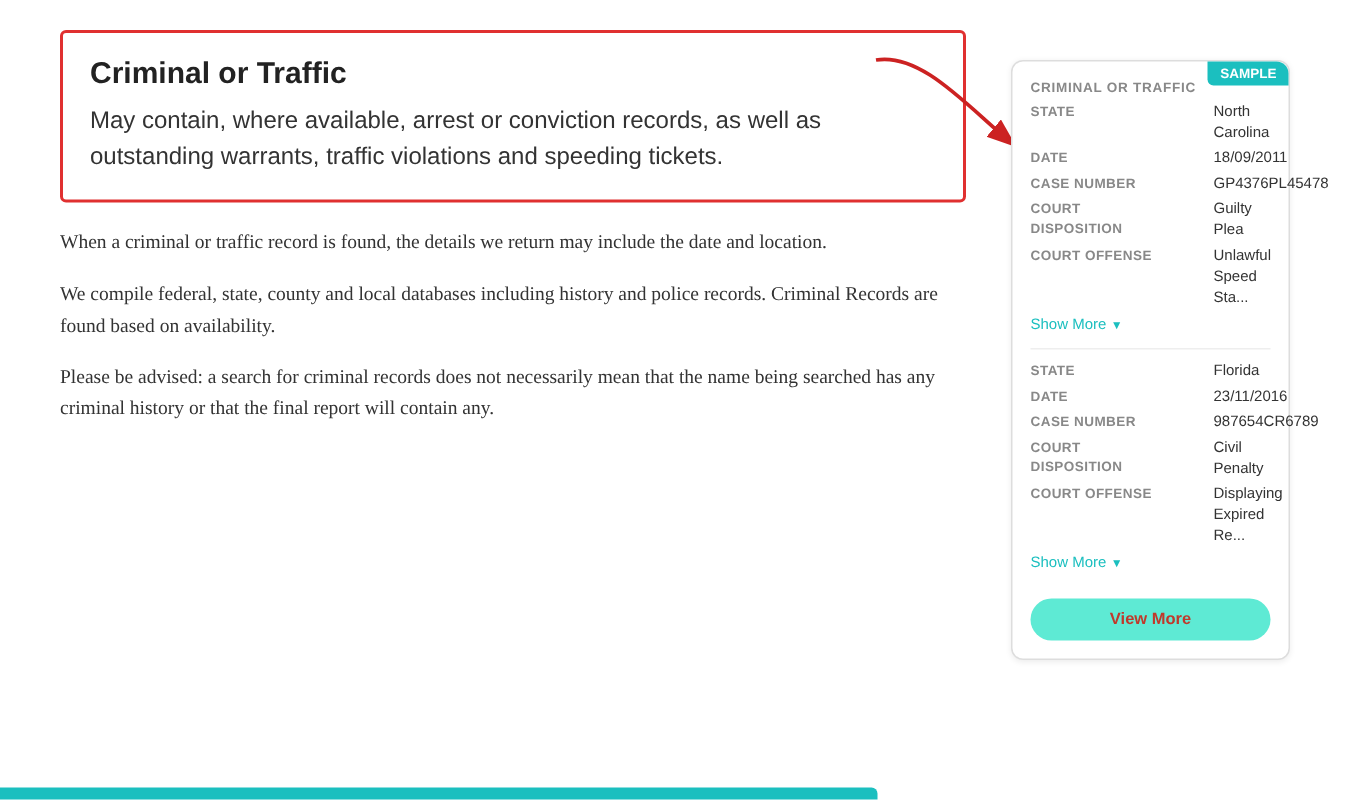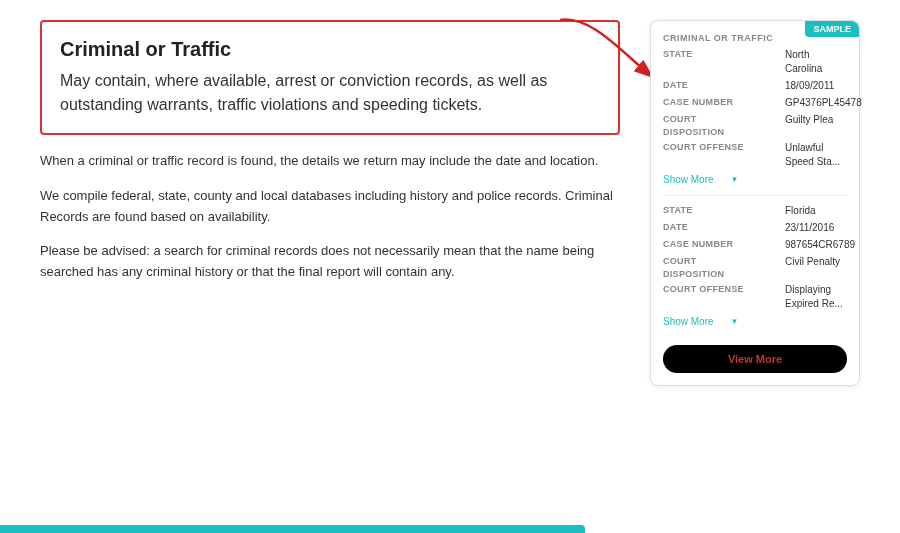--- a/index.html
+++ b/index.html
@@ -56,26 +56,28 @@
       font-size: 16px;
       color: #333;
       line-height: 1.5;
     }
 
     .info-paragraph {
       font-size: 13px;
       color: #333;
       line-height: 1.6;
       margin-bottom: 14px;
+      font-family: Liberation Serif, serif;
     }
 
     .right-panel {
-      width: 210px;
+      width: 186px;
       flex-shrink: 0;
       position: relative;
+      margin-top: 20px;
     }
 
     
     .arrow-container {
       position: absolute;
       top: -10px;
       left: -100px;
       width: 110px;
       height: 80px;
       pointer-events: none;
@@ -139,36 +141,36 @@
       font-size: 10px;
     }
 
     .show-more {
       color: #1bbfbf;
       font-size: 10px;
       cursor: pointer;
       margin: 5px 0 10px 0;
       display: flex;
       align-items: center;
-      gap: 17px;
+      gap: 3px;
     }
 
     .show-more-arrow {
       font-size: 8px;
     }
 
     .divider {
       border: none;
       border-top: 1px solid #eee;
       margin: 8px 0;
     }
 
     .view-more-btn {
       width: 100%;
-      background: #000000;
+      background: #5eead4;
       border: none;
       border-radius: 20px;
       color: #c0392b;
       font-size: 11px;
       font-weight: bold;
       padding: 8px 0;
       cursor: pointer;
       margin-top: 8px;
     }
 

